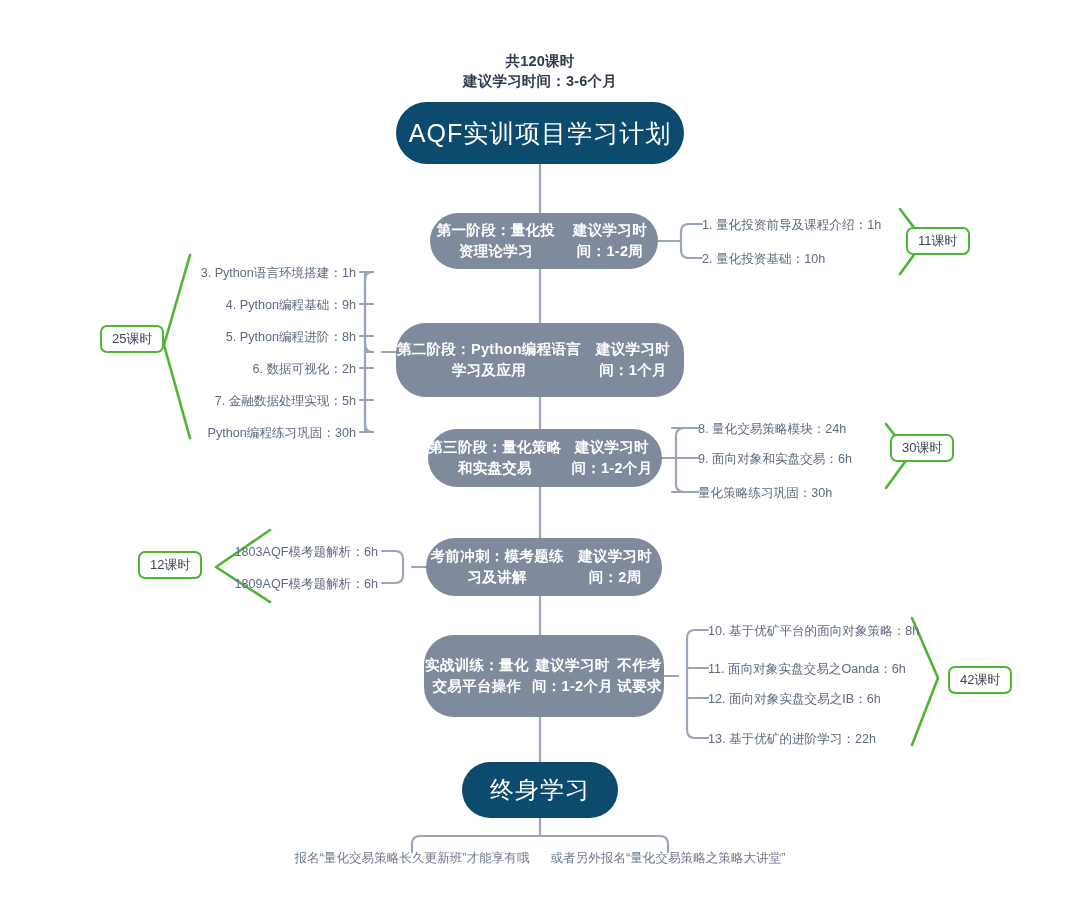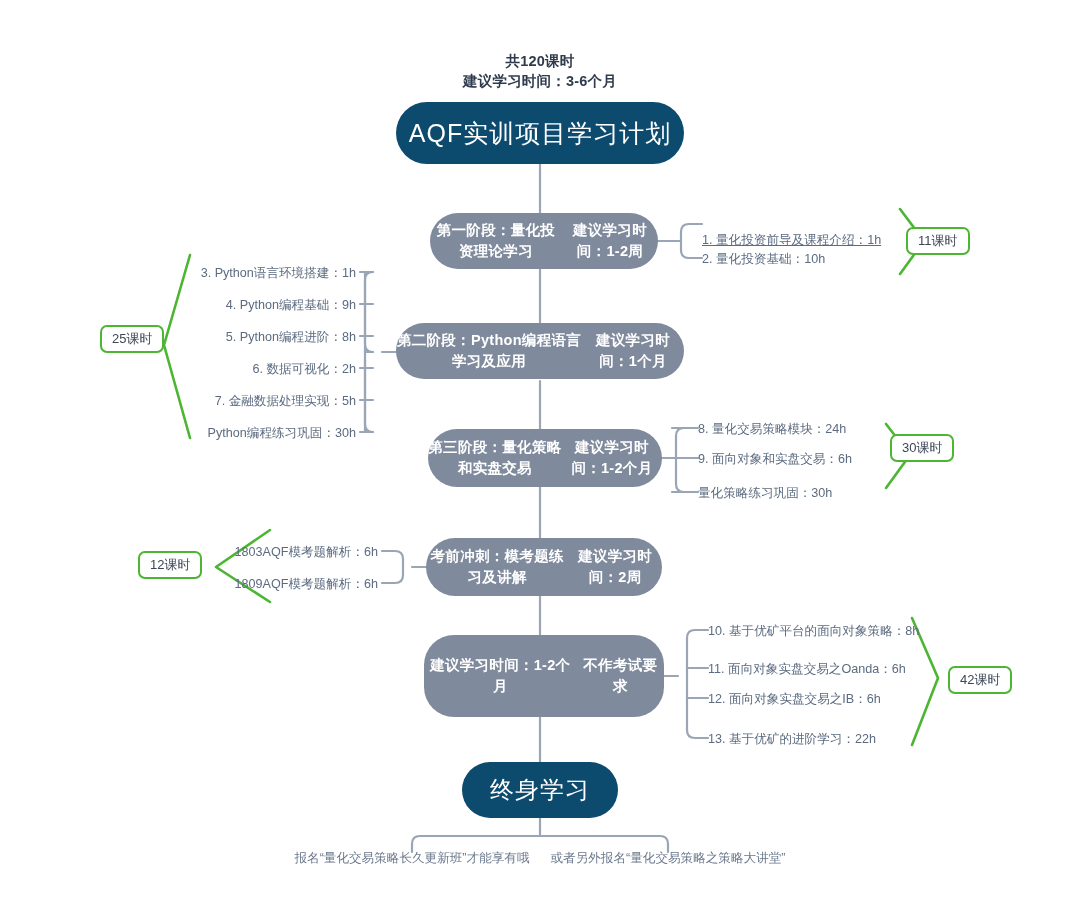--- a/index.html
+++ b/index.html
@@ -40,21 +40,21 @@
     border-radius: 30px;
     color: #ffffff;
     display: flex; align-items: center; justify-content: center;
     text-align: center;
     font-weight: bold;
     font-size: 14.5px;
     line-height: 1.45;
     letter-spacing: .3px;
   }
   #stage-1 { left: 430px; top: 213px; width: 228px; height: 56px; }
-  #stage-2 { left: 396px; top: 323px; width: 288px; height: 56px; }
+  #stage-2 { left: 396px; top: 323px; width: 288px; height: 74px; }
   #stage-3 { left: 428px; top: 429px; width: 234px; height: 58px; }
   #stage-4 { left: 426px; top: 538px; width: 236px; height: 58px; }
   #stage-5 { left: 424px; top: 635px; width: 240px; height: 82px; }
 
   
   .leaf {
     position: absolute;
     color: #5c6b80;
     font-size: 12.6px;
     white-space: nowrap;
@@ -155,21 +155,21 @@
 
   <div class="header-note" style="top:52px;">共120课时</div>
   <div class="header-note" style="top:72px;">建议学习时间：3-6个月</div>
 
   <div class="pill-green" id="node-title">AQF实训项目学习计划</div>
 
   <div class="pill-gray" id="stage-1">
     <span>第一阶段：量化投资理论学习</span>
     <span>建议学习时间：1-2周</span>
   </div>
-  <div class="leaf right" style="left:702px; top:234px;text-decoration:underline;">1. 量化投资前导及课程介绍：1h</div>
+  <div class="leaf right" style="left:702px; top:219px;">1. 量化投资前导及课程介绍：1h</div>
   <div class="leaf right" style="left:702px; top:253px;">2. 量化投资基础：10h</div>
   <div class="badge" style="left:906px; top:227px;">11课时</div>
 
   <div class="pill-gray" id="stage-2">
     <span>第二阶段：Python编程语言学习及应用</span>
     <span>建议学习时间：1个月</span>
   </div>
   <div class="leaf left" style="left:356px; top:267px;">3. Python语言环境搭建：1h</div>
   <div class="leaf left" style="left:356px; top:299px;">4. Python编程基础：9h</div>
   <div class="leaf left" style="left:356px; top:331px;">5. Python编程进阶：8h</div>
@@ -189,20 +189,21 @@
 
   <div class="pill-gray" id="stage-4">
     <span>考前冲刺：模考题练习及讲解</span>
     <span>建议学习时间：2周</span>
   </div>
   <div class="leaf left" style="left:378px; top:546px;">1803AQF模考题解析：6h</div>
   <div class="leaf left" style="left:378px; top:578px;">1809AQF模考题解析：6h</div>
   <div class="badge" style="left:138px; top:551px;">12课时</div>
 
   <div class="pill-gray" id="stage-5">
+    <span>实战训练：量化交易平台操作</span>
     <span>建议学习时间：1-2个月</span>
     <span>不作考试要求</span>
   </div>
   <div class="leaf right" style="left:708px; top:625px;">10. 基于优矿平台的面向对象策略：8h</div>
   <div class="leaf right" style="left:708px; top:663px;">11. 面向对象实盘交易之Oanda：6h</div>
   <div class="leaf right" style="left:708px; top:693px;">12. 面向对象实盘交易之IB：6h</div>
   <div class="leaf right" style="left:708px; top:733px;">13. 基于优矿的进阶学习：22h</div>
   <div class="badge" style="left:948px; top:666px;">42课时</div>
 
   <div class="pill-green" id="node-lifelong">终身学习</div>

